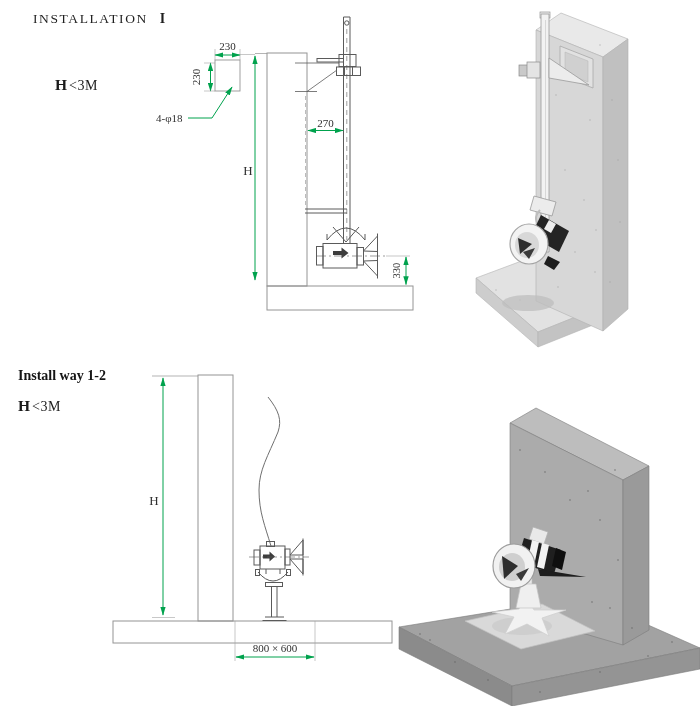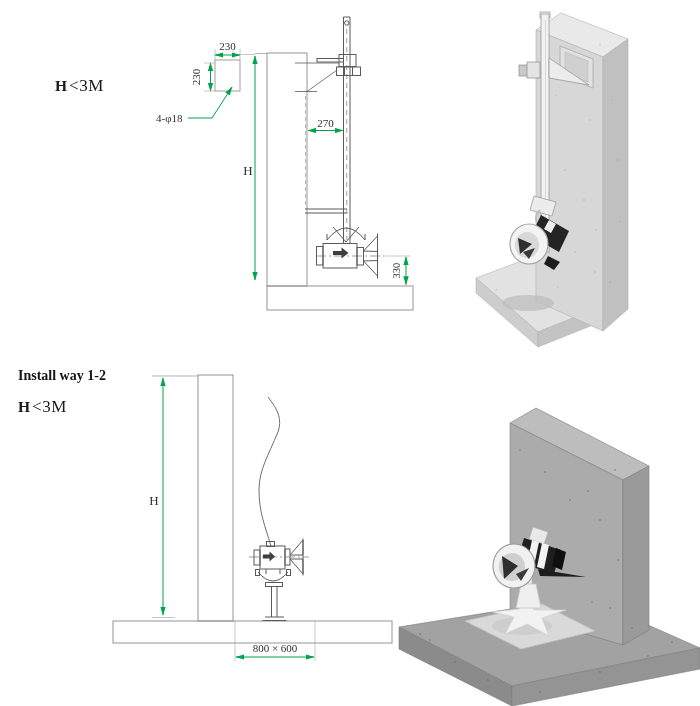--- a/index.html
+++ b/index.html
@@ -8,21 +8,21 @@
     font-family:"Liberation Serif", serif;color:#262626;
   }
   #stage svg{position:absolute;left:0;top:0;}
   .title-block{position:absolute;white-space:nowrap;}
   #title1{left:33px;top:11px;font-size:13.5px;letter-spacing:1.6px;color:#1f1f1f;}
   #title1 .numeral{margin-left:12px;font-size:14px;font-weight:bold;letter-spacing:0;}
   .cond{position:absolute;color:#1b1b1b;font-size:15px;}
   #cond1{left:55px;top:76px;}
   #cond2{left:18px;top:397px;}
   .cond .h{font-weight:bold;font-size:15.5px;}
-  .cond .rest{font-size:17px;margin-left:2px;letter-spacing:.5px;text-align:right;}
+  .cond .rest{font-size:14px;margin-left:2px;letter-spacing:.5px;text-align:right;}
   #title2{left:18px;top:368px;font-size:14px;font-weight:bold;color:#151515;}
   text{font-family:"Liberation Serif", serif;fill:#2f2f2f;}
 </style>
 </head>
 <body>
 
 <div id="stage">
 
   <svg width="700" height="706" viewBox="0 0 700 706">
     <defs>
@@ -276,20 +276,23 @@
         <polygon points="556,548 566,552 562,570 552,566" fill="#0f0f0f"></polygon>
         <polygon points="538,569 586,577 540,576" fill="#1d1d1d"></polygon>
         <ellipse cx="514" cy="566" rx="21" ry="22" fill="#f1f1f1" stroke="#9c9c9c" stroke-width="1.2"></ellipse>
         <ellipse cx="512" cy="567" rx="13" ry="14" fill="#cfcfcf"></ellipse>
         <polygon points="502,556 518,566 504,579" fill="#2e2e2e"></polygon>
         <polygon points="516,574 529,568 521,581" fill="#3a3a3a"></polygon>
       </g>
     </g>
   </svg>
 
+  <div id="title1" class="title-block">
+    <span>INSTALLATION</span><span class="numeral">I</span>
+  </div>
   <div id="cond1" class="cond">
     <span class="h">H</span><span class="rest">&lt;3M</span>
   </div>
 
   <div id="title2" class="title-block">
     <span>Install way 1-2</span>
   </div>
   <div id="cond2" class="cond">
     <span class="h">H</span><span class="rest">&lt;3M</span>
   </div>

